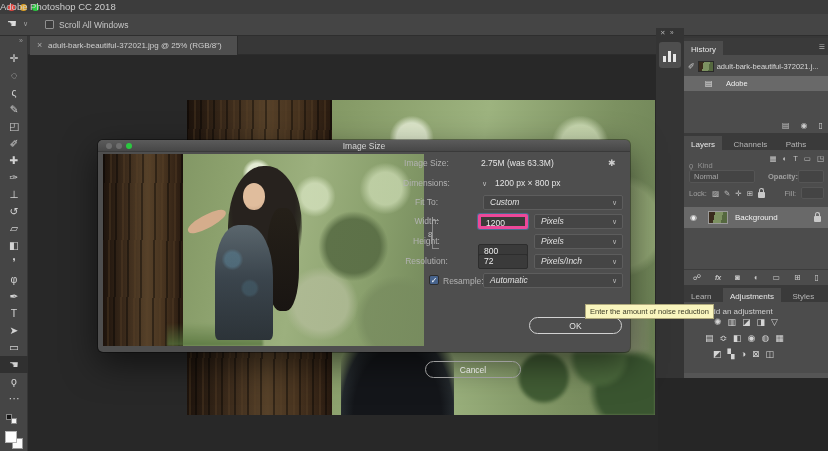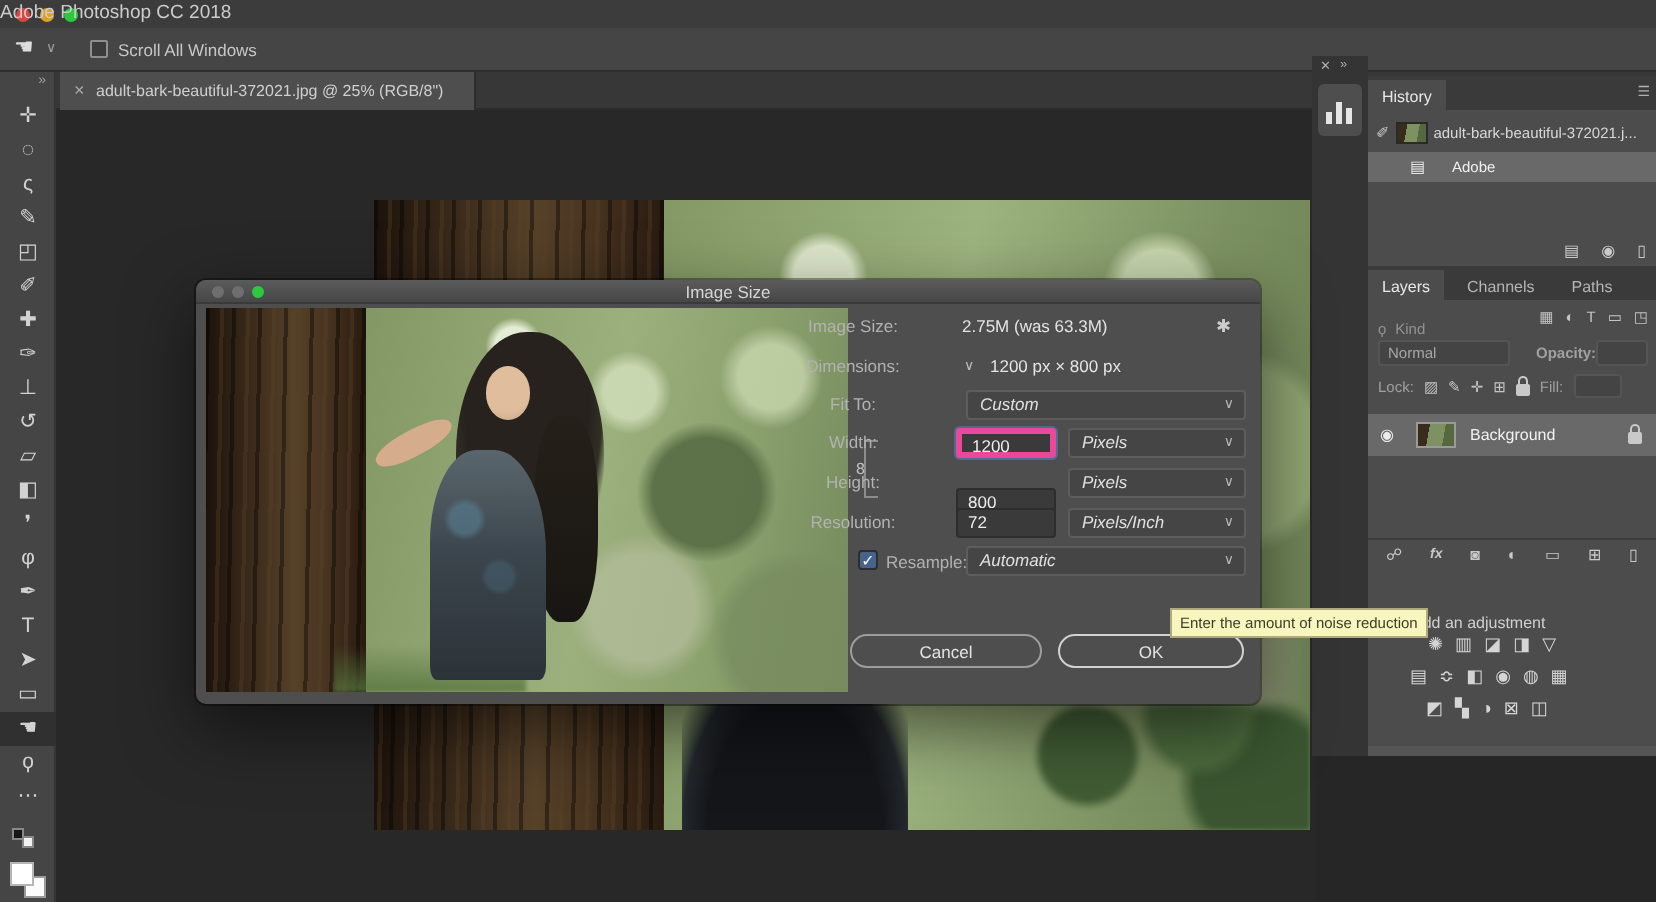--- a/index.html
+++ b/index.html
@@ -111,21 +111,21 @@
     font-size:8.5px; color:#e0e0e0; line-height:13px; padding-left:6px;font-style:italic; }
   .ddrop .chev { position:absolute; right:5px; top:0; font-size:7px; color:#b5b5b5; line-height:13px; }
   .dcheck { position:absolute; width:10px; height:10px; background:#47638c; border:1px solid #2d2d2d; border-radius:2px;
     font-size:8px; line-height:10px; text-align:center; color:#ffffff; }
   .linkicon { position:absolute; left:334px; top:80px; width:7px; height:29px;
     border-left:1px solid #8d8d8d; border-top:1px solid #8d8d8d; border-bottom:1px solid #8d8d8d; }
   .linkicon span { position:absolute; left:-5px; top:9px; font-size:8px; color:#c0c0c0; background:#4e4e4e; }
   .dgear { position:absolute; left:510px; top:18px; font-size:9px; color:#cdcdcd; }
   .dbtn { position:absolute; top:177px; height:17px; border-radius:9px; background:transparent;
     text-align:center; font-size:8.5px; color:#e3e3e3; line-height:16px; }
-  .dbtn.cancel { left:327px; width:96px; border:1px solid #9d9d9d; }
+  .dbtn.cancel { left:327px; width:96px; border:1px solid #9d9d9d;margin-top:44px; }
   .dbtn.ok { left:431px; width:93px; border:1px solid #d2d2d2; }
 
   
   .tooltip { position:absolute; left:585px; top:304px; z-index:60; background:#f9f5be; border:1px solid #b0aa7c;
     font-size:7.5px; color:#3d3d28; padding:2px 4px; white-space:nowrap; }
 
   
   .dock { position:absolute; left:656px; top:28px; width:28px; height:350px; background:#343434; z-index:5; }
   .dock .wctl { position:absolute; top:1px; font-size:6.5px; color:#b0b0b0; }
   .histo-box { position:absolute; left:3px; top:14px; width:22px; height:26px; background:#4e4e4e; border-radius:3px; }
@@ -152,21 +152,21 @@
   .l-filter .kind { font-size:7.5px; color:#929292; }
   .l-filter .icons { position:absolute; right:0; top:0; display:flex; gap:6px; font-size:7.5px; color:#c5c5c5; }
   .l-blend { position:absolute; left:5px; top:37px; right:4px; height:13px; }
   .l-blend .bbox { position:absolute; left:0; top:0; width:66px; height:13px; background:#444444; border:1px solid #555555; border-radius:2px;
     font-size:7.5px; color:#a6a6a6; line-height:11px; padding-left:4px; }
   .l-blend .olbl { position:absolute; left:79px; top:0; font-size:7.5px; line-height:13px; color:#a0a0a0;font-weight:bold; }
   .l-blend .obox { position:absolute; right:0; top:0; width:26px; height:13px; background:#444444; border:1px solid #555555; border-radius:2px; }
   .l-lock { position:absolute; left:5px; top:54px; right:4px; height:12px; display:flex; align-items:center; gap:5px; }
   .l-lock .llbl { font-size:7.5px; color:#a0a0a0; }
   .l-lock .icons { display:flex; gap:5px; font-size:7.5px; color:#c5c5c5; }
-  .l-lock .flbl { font-size:7.5px; color:#a0a0a0; margin-left:0; }
+  .l-lock .flbl { font-size:7.5px; color:#a0a0a0; margin-left:15px; }
   .l-lock .fbox { width:24px; height:12px; background:#444444; border:1px solid #555555; border-radius:2px; }
   .mini-lock { display:inline-block; width:7px; height:6px; background:#c9c9c9; border-radius:1px; position:relative; margin-top:3px; }
   .mini-lock:before { content:""; position:absolute; left:1px; top:-4px; width:3px; height:4px;
     border:1px solid #c9c9c9; border-bottom:none; border-radius:3px 3px 0 0; }
   .l-layer { position:absolute; left:0; top:74px; right:0; height:21px; background:#696969; }
   .l-layer .eye { position:absolute; left:6px; font-size:8px; line-height:21px; color:#ececec; }
   .l-layer .lthumb { position:absolute; left:24px; top:4px; width:20px; height:13px; border:1px solid #9a9a9a;
     background:linear-gradient(100deg,#3a2c1d 0 30%,#7d9161 30% 70%,#55683f 70%); }
   .l-layer .lname { position:absolute; left:51px; font-size:8px; line-height:21px; color:#f2f2f2; }
   .l-layer .locked { position:absolute; right:7px; top:6px; }
@@ -330,20 +330,25 @@
           <span class="icon">fx</span>
           <span class="icon">◙</span>
           <span class="icon">◐</span>
           <span class="icon">▭</span>
           <span class="icon">⊞</span>
           <span class="icon">▯</span>
         </div>
     </div>
 
     <div class="panel" style="top:247px; height:93px;">
+      <div class="panel-header">
+        <span class="ptab">Learn</span>
+        <span class="ptab selected">Adjustments</span>
+        <span class="ptab">Styles</span>
+      </div>
       <div class="a-hint">Add an adjustment</div>
       <div class="a-row r1">
           <span class="icon">✺</span>
           <span class="icon">▥</span>
           <span class="icon">◪</span>
           <span class="icon">◨</span>
           <span class="icon">▽</span>
         </div>
       <div class="a-row r2">
           <span class="icon">▤</span>

